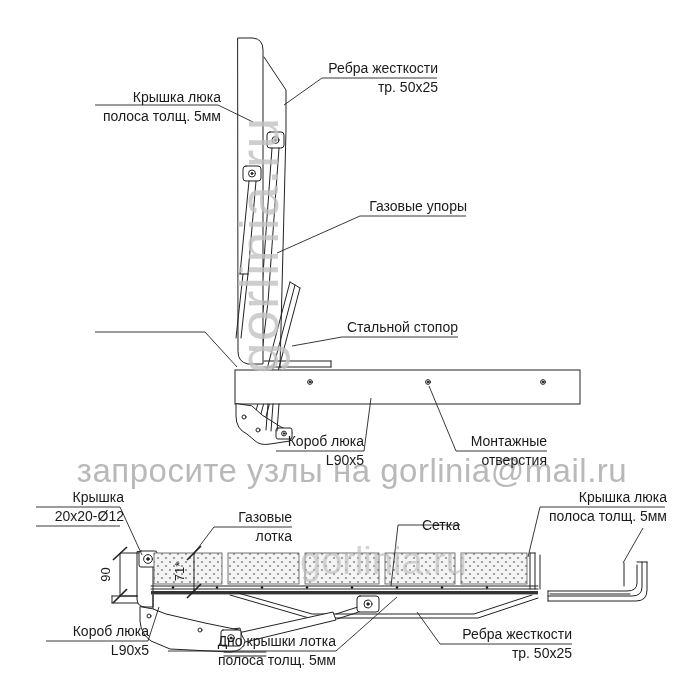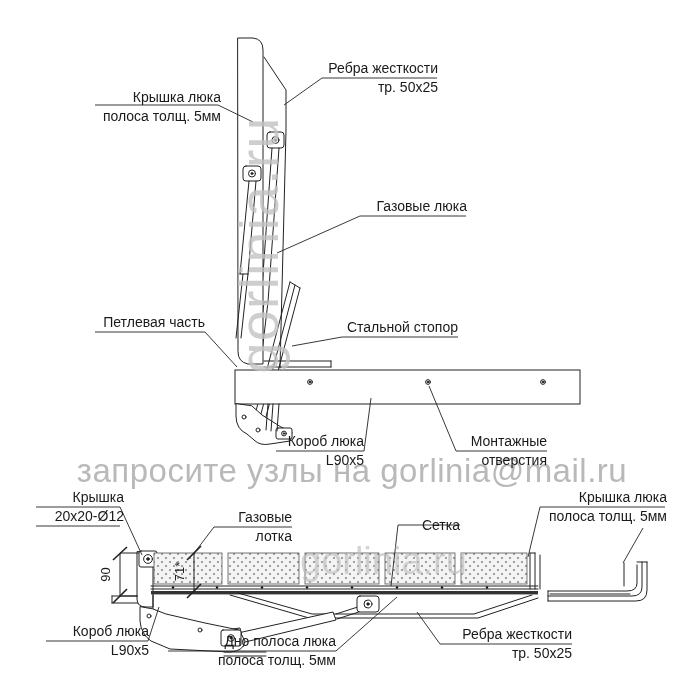--- a/index.html
+++ b/index.html
@@ -164,24 +164,21 @@
 
   <div class="lbl" style="left:91px;top:88px;width:130px">
     <div>Крышка люка</div>
     <div>полоса толщ. 5мм</div>
   </div>
   <div class="lbl" style="left:320px;top:59px;width:118px">
     <div>Ребра жесткости</div>
     <div>тр. 50x25</div>
   </div>
   <div class="lbl" style="left:359px;top:197px;width:108px">
-    <div>Газовые люка</div>
-  </div>
-  <div class="lbl" style="left:95px;top:313px;width:110px">
-    <div>Петлевая часть</div>
+    <div>Газовые упоры</div>
   </div>
   <div class="lbl" style="left:342px;top:318px;width:116px">
     <div>Стальной стопор</div>
   </div>
   <div class="lbl" style="left:276px;top:432px;width:88px">
     <div>Короб люка</div>
     <div>L90x5</div>
   </div>
   <div class="lbl" style="left:455px;top:432px;width:92px">
     <div>Монтажные</div>
@@ -201,21 +198,21 @@
   </div>
   <div class="lbl" style="left:537px;top:488px;width:130px">
     <div>Крышка люка</div>
     <div>полоса толщ. 5мм</div>
   </div>
   <div class="lbl" style="left:45px;top:622px;width:104px">
     <div>Короб люка</div>
     <div>L90x5</div>
   </div>
   <div class="lbl" style="left:168px;top:632px;width:168px">
-    <div>Дно полоса люка</div>
+    <div>Дно крышки лотка</div>
     <div>полоса толщ. 5мм</div>
   </div>
   <div class="lbl" style="left:440px;top:625px;width:132px">
     <div>Ребра жесткости</div>
     <div>тр. 50x25</div>
   </div>
 
   <div class="dim" style="left:98px;top:567px">90</div>
   <div class="dim" style="left:170px;top:564px">71*</div>
 

